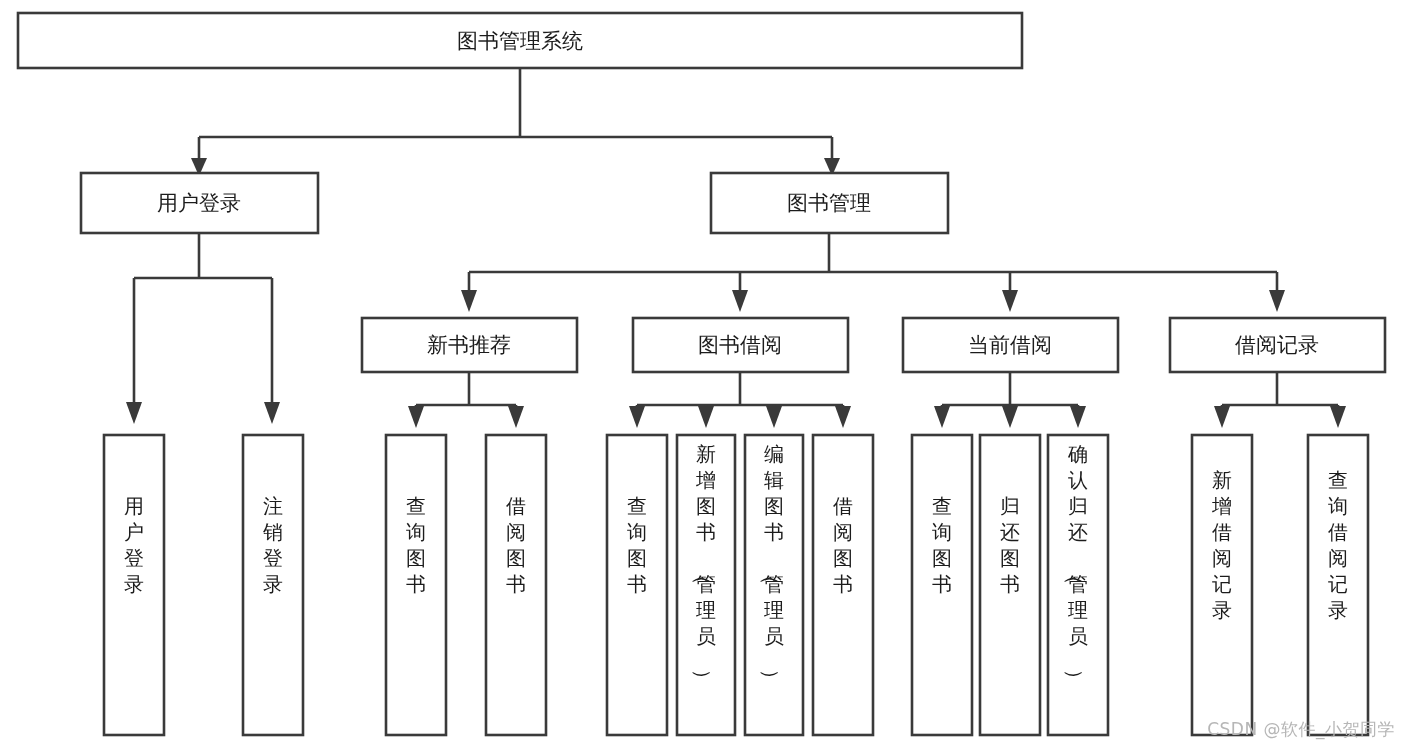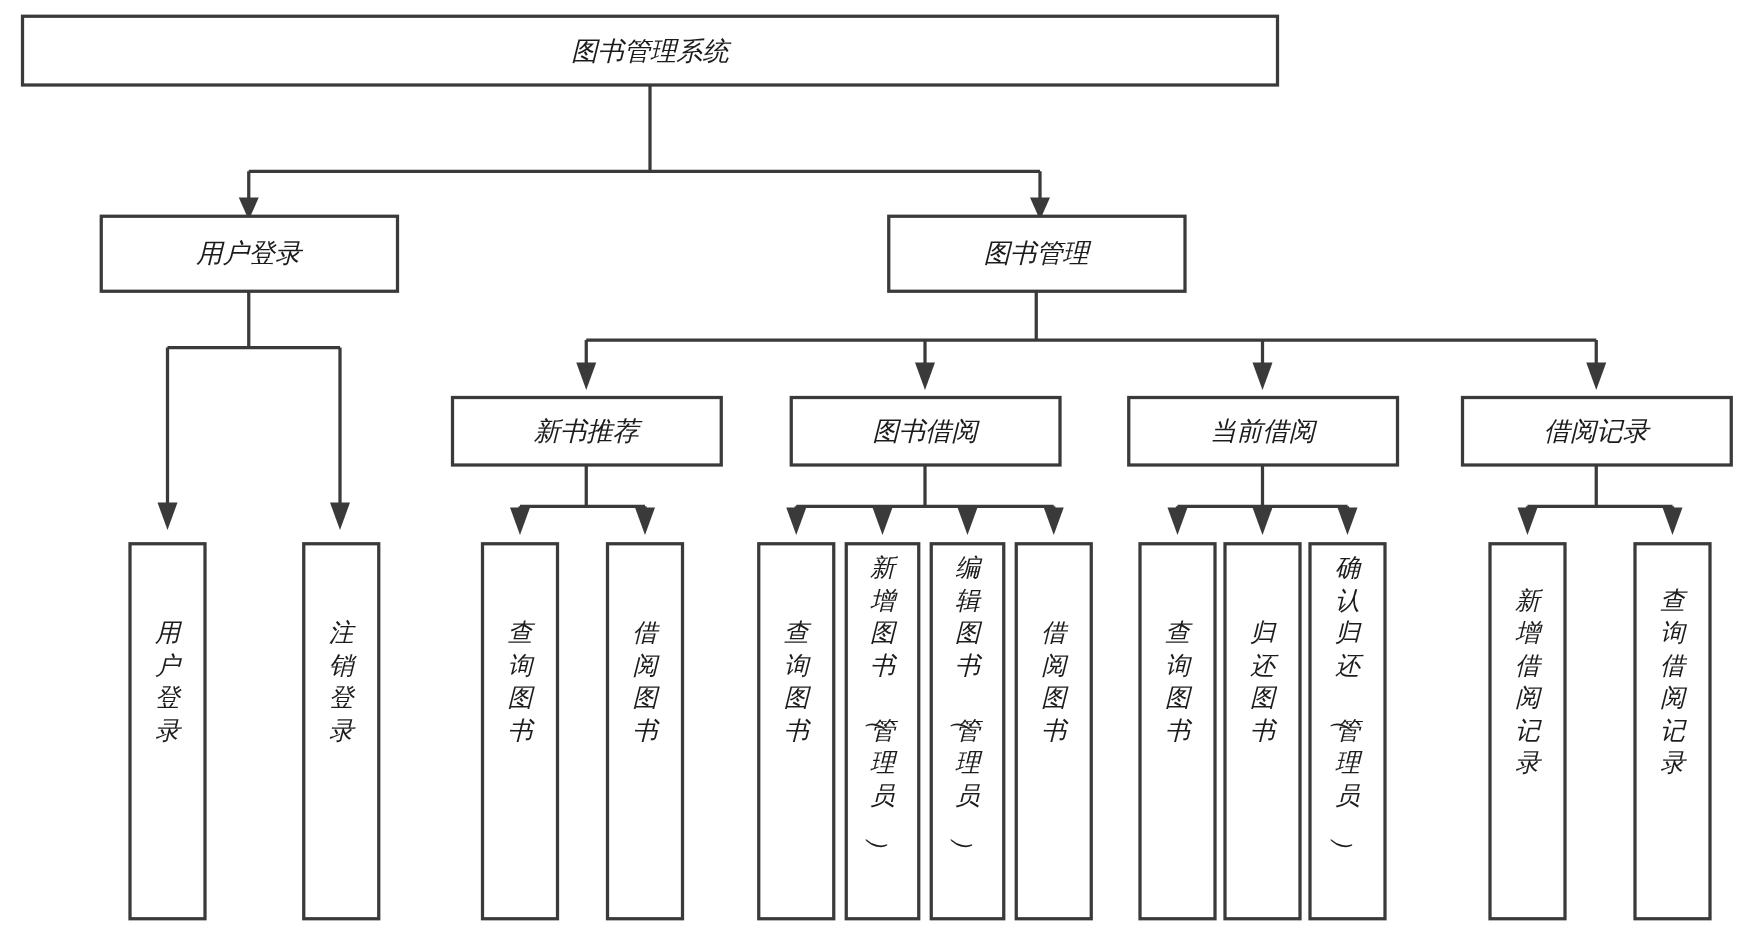--- a/index.html
+++ b/index.html
@@ -9,21 +9,20 @@
   }
   body {
     font-family: "DejaVu Sans", "Liberation Sans", sans-serif;
   }
   #canvas {
     position: relative;
     width: 1405px;
     height: 747px;
     background: #ffffff;
     overflow: hidden;
-    font-style: italic;
   }
   svg.diagram {
     position: absolute;
     left: 0;
     top: 0;
     width: 1405px;
     height: 747px;
   }
   .node-box {
     fill: #ffffff;
@@ -225,14 +224,15 @@
       <rect class="node-box" x="1192" y="435" width="60" height="300"></rect>
       <text class="node-label-vert" x="1222" y="487"><tspan x="1222" y="487">新</tspan><tspan x="1222" y="513">增</tspan><tspan x="1222" y="539">借</tspan><tspan x="1222" y="565">阅</tspan><tspan x="1222" y="591">记</tspan><tspan x="1222" y="617">录</tspan></text>
     </g>
     <g>
       <rect class="node-box" x="1308" y="435" width="60" height="300"></rect>
       <text class="node-label-vert" x="1338" y="487"><tspan x="1338" y="487">查</tspan><tspan x="1338" y="513">询</tspan><tspan x="1338" y="539">借</tspan><tspan x="1338" y="565">阅</tspan><tspan x="1338" y="591">记</tspan><tspan x="1338" y="617">录</tspan></text>
     </g>
 
   </svg>
 
+  <div class="watermark">CSDN @软件_小贺同学</div>
 
 </div>
 
 </body></html>

